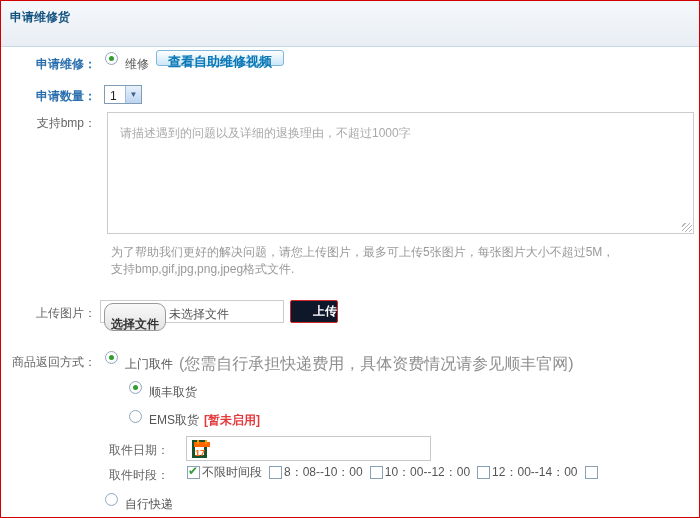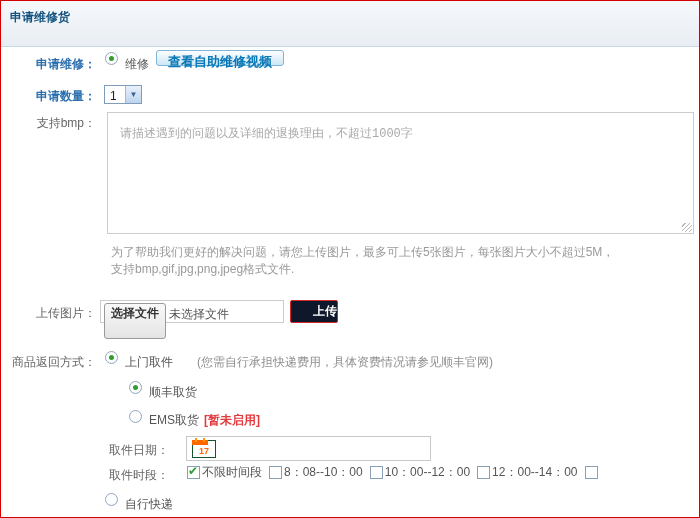--- a/index.html
+++ b/index.html
@@ -9,21 +9,21 @@
   .panel-header { position:absolute; left:0; top:0; width:698px; height:46px;
     background:linear-gradient(#f5f8fb,#e9eef4); border-bottom:1px solid #c6d8e8; }
   .panel-title { position:absolute; left:9px; top:8px; font-size:12px; font-weight:bold; color:#14537f; }
 
   .lbl { position:absolute; font-size:12px; white-space:nowrap; }
   .lbl-blue { color:#2b6fae; font-weight:bold; text-align:right; width:95px; left:0; }
   .lbl-gray { color:#666; text-align:right; width:95px; left:0; }
   .lbl-sub  { color:#666; text-align:right; width:90px; left:78px; }
 
   .txt { font-size:12px; color:#555; white-space:nowrap; }
-  .txt-light { font-size:12px; color:#8f8f8f; white-space:nowrap; }
+  .txt-light { font-size:16px; color:#8f8f8f; white-space:nowrap; }
 
   
   .radio { position:absolute; width:13px; height:13px; border:1px solid #93a8bc; border-radius:50%;
     background:radial-gradient(circle at 35% 30%, #ffffff 55%, #e7edf2); }
   .radio.checked::after { content:""; position:absolute; left:3px; top:3px; width:5px; height:5px;
     border-radius:50%; background:#2f9e2f; }
 
   
   .cbx { position:relative; display:inline-block; width:13px; height:13px; border:1px solid #89a0b5;
     background:#fff; vertical-align:-2px; flex:none; }
@@ -37,54 +37,54 @@
   
   .qty-select { position:absolute; left:103px; top:84px; width:38px; height:19px; border:1px solid #7f9db9;
     background:#fff; cursor:pointer; }
   .qty-value { position:absolute; left:5px; top:3px; font-size:12px; color:#222; }
   .qty-arrow { position:absolute; right:0; top:0; width:16px; height:17px;
     background:linear-gradient(#e8f1fb,#bcd4ee); border-left:1px solid #9ebcd9; color:#39608e;
     font-size:8px; text-align:center; line-height:17px; }
 
   
   .desc-area { position:absolute; left:106px; top:111px; width:587px; height:122px; border:1px solid #ccc;
-    padding:12px; font-size:12px; color:#333; resize:none; font-family:Liberation Mono, monospace; outline:none; }
+    padding:12px; font-size:12px; color:#333; resize:none; font-family:Liberation Sans, sans-serif; outline:none; }
   .desc-area::placeholder { color:#a9a9a9; opacity:1; }
   .resize-handle { position:absolute; left:681px; top:222px; width:10px; height:9px;
     background:repeating-linear-gradient(135deg, transparent 0 2px, #b5b5b5 2px 3px); }
 
   .hint { position:absolute; left:110px; font-size:12px; color:#9a9a9a; white-space:nowrap; }
 
   
   .file-group { position:absolute; left:99px; top:299px; width:184px; height:23px; border:1px solid #ccc; background:#fff; }
-  .choose-btn { position:absolute; left:3px; top:2px; height:36px; padding:1px 6px; font-size:12px; font-weight:bold;
-    color:#333; background:linear-gradient(#f9f9f9,#e4e4e4); border:1px solid #9a9a9a; border-radius:3px;
+  .choose-btn { position:absolute; left:3px; top:2px; height:28px; padding:12px 6px; font-size:12px; font-weight:bold;
+    color:#333; background:linear-gradient(#f9f9f9,#e4e4e4); border:1px solid #9a9a9a; border-radius:9px;
     line-height:16px; cursor:pointer; }
   .file-status { position:absolute; left:68px; top:5px; font-size:12px; color:#555; white-space:nowrap; }
   .upload-btn { position:absolute; left:289px; top:299px; width:48px; height:23px; background:#0f172a;
     border:1px solid #d0282b; border-radius:2px; color:#fff; font-size:12px; font-weight:bold;
     text-align:right; line-height:21px; cursor:pointer; }
 
   .ems-badge { font-size:12px; font-weight:bold; color:#e4393c; white-space:nowrap; }
 
   
   .date-input { position:absolute; left:185px; top:435px; width:245px; height:25px; border:1px solid #c9c9c9; background:#fff; }
-  .calendar-icon { position:absolute; left:5px; top:3px; width:24px; height:18px; border:1px solid #14532d;
+  .calendar-icon { position:absolute; left:5px; top:3px; width:15px; height:18px; border:3px solid #14532d;
     background:#fff; cursor:pointer; }
   .calendar-icon::before { content:""; position:absolute; left:-1px; top:-1px; width:16px; height:5px;
     background:#f60; }
   .calendar-icon::after { content:""; position:absolute; left:2px; top:-3px; width:2px; height:4px;
     background:#f90; box-shadow:8px 0 #f90; }
   .calendar-day { position:absolute; left:0; top:5px; width:100%; text-align:center;
     font-size:9px; font-weight:bold; color:#f60; }
 
   .slot-row { position:absolute; left:186px; top:463px; display:flex; align-items:center; gap:4px; }
   .slot-group { display:flex; align-items:center; gap:2px; margin-right:3px; }
 
-  .inline-row { position:absolute; display:flex; align-items:center; gap:24px; }
+  .inline-row { position:absolute; display:flex; align-items:center; gap:6px; }
 </style>
 </head>
 <body>
 
 <div class="frame">
 
   <div class="panel-header">
     <div class="panel-title">申请维修货</div>
   </div>
 

